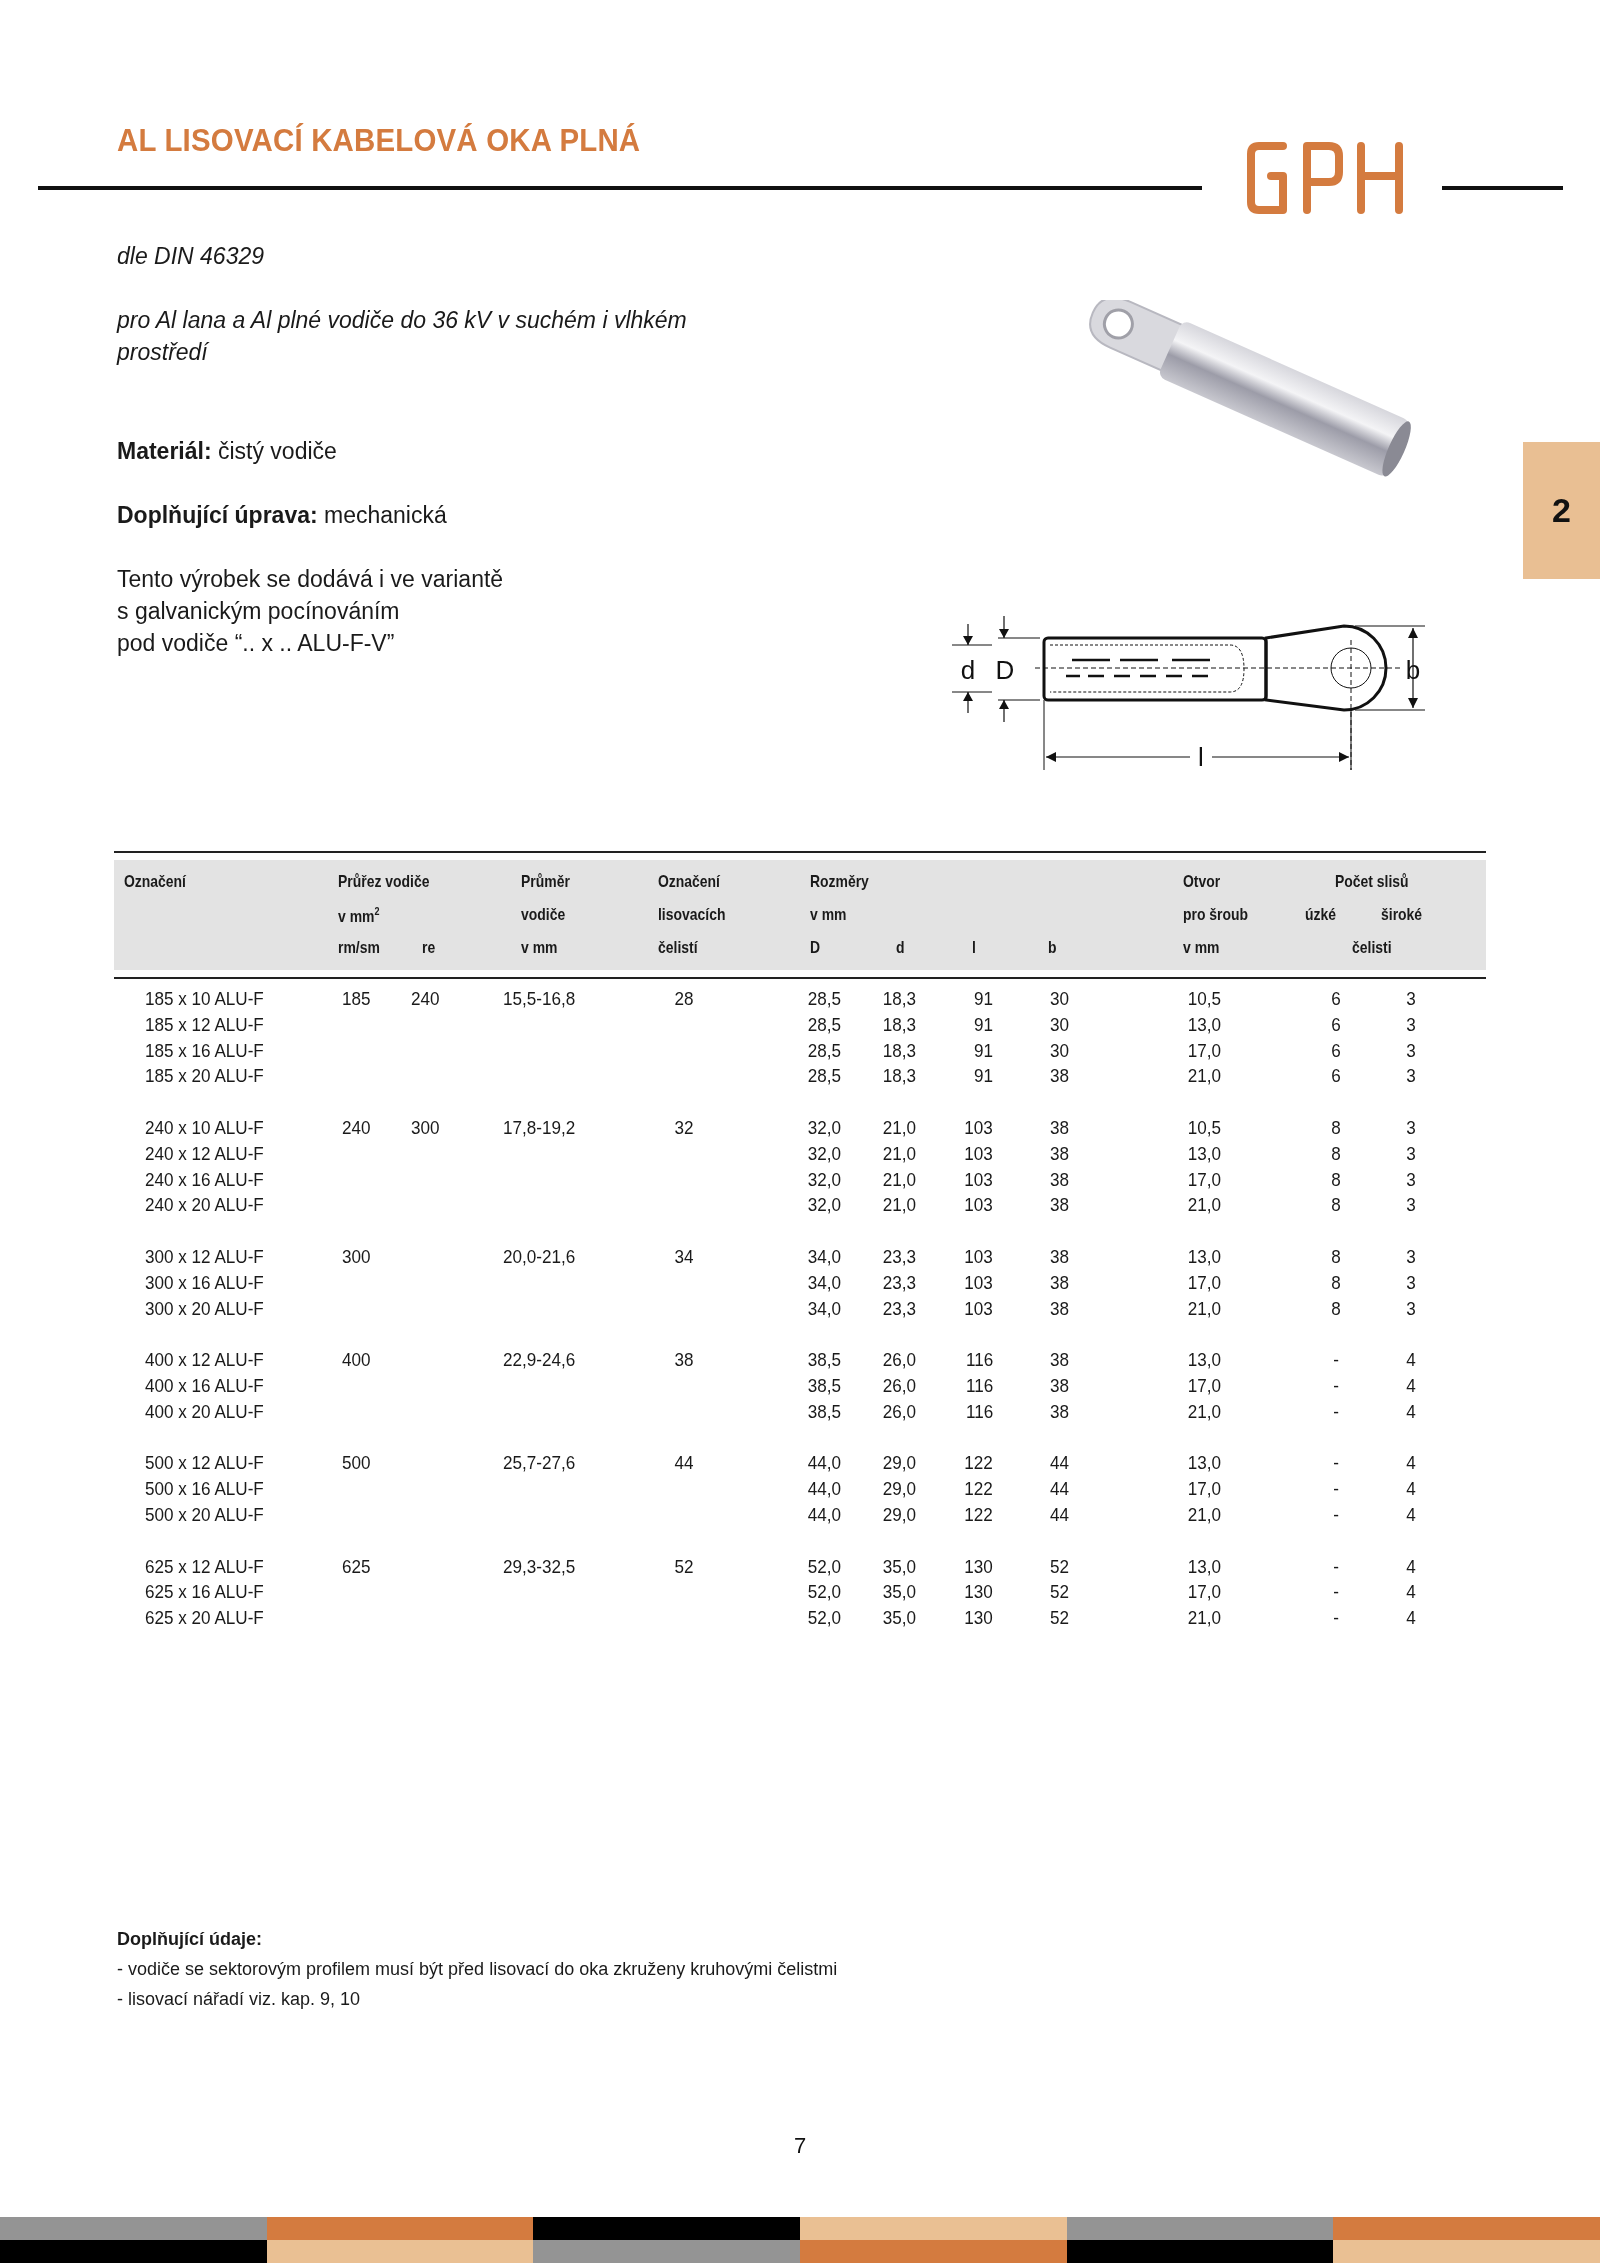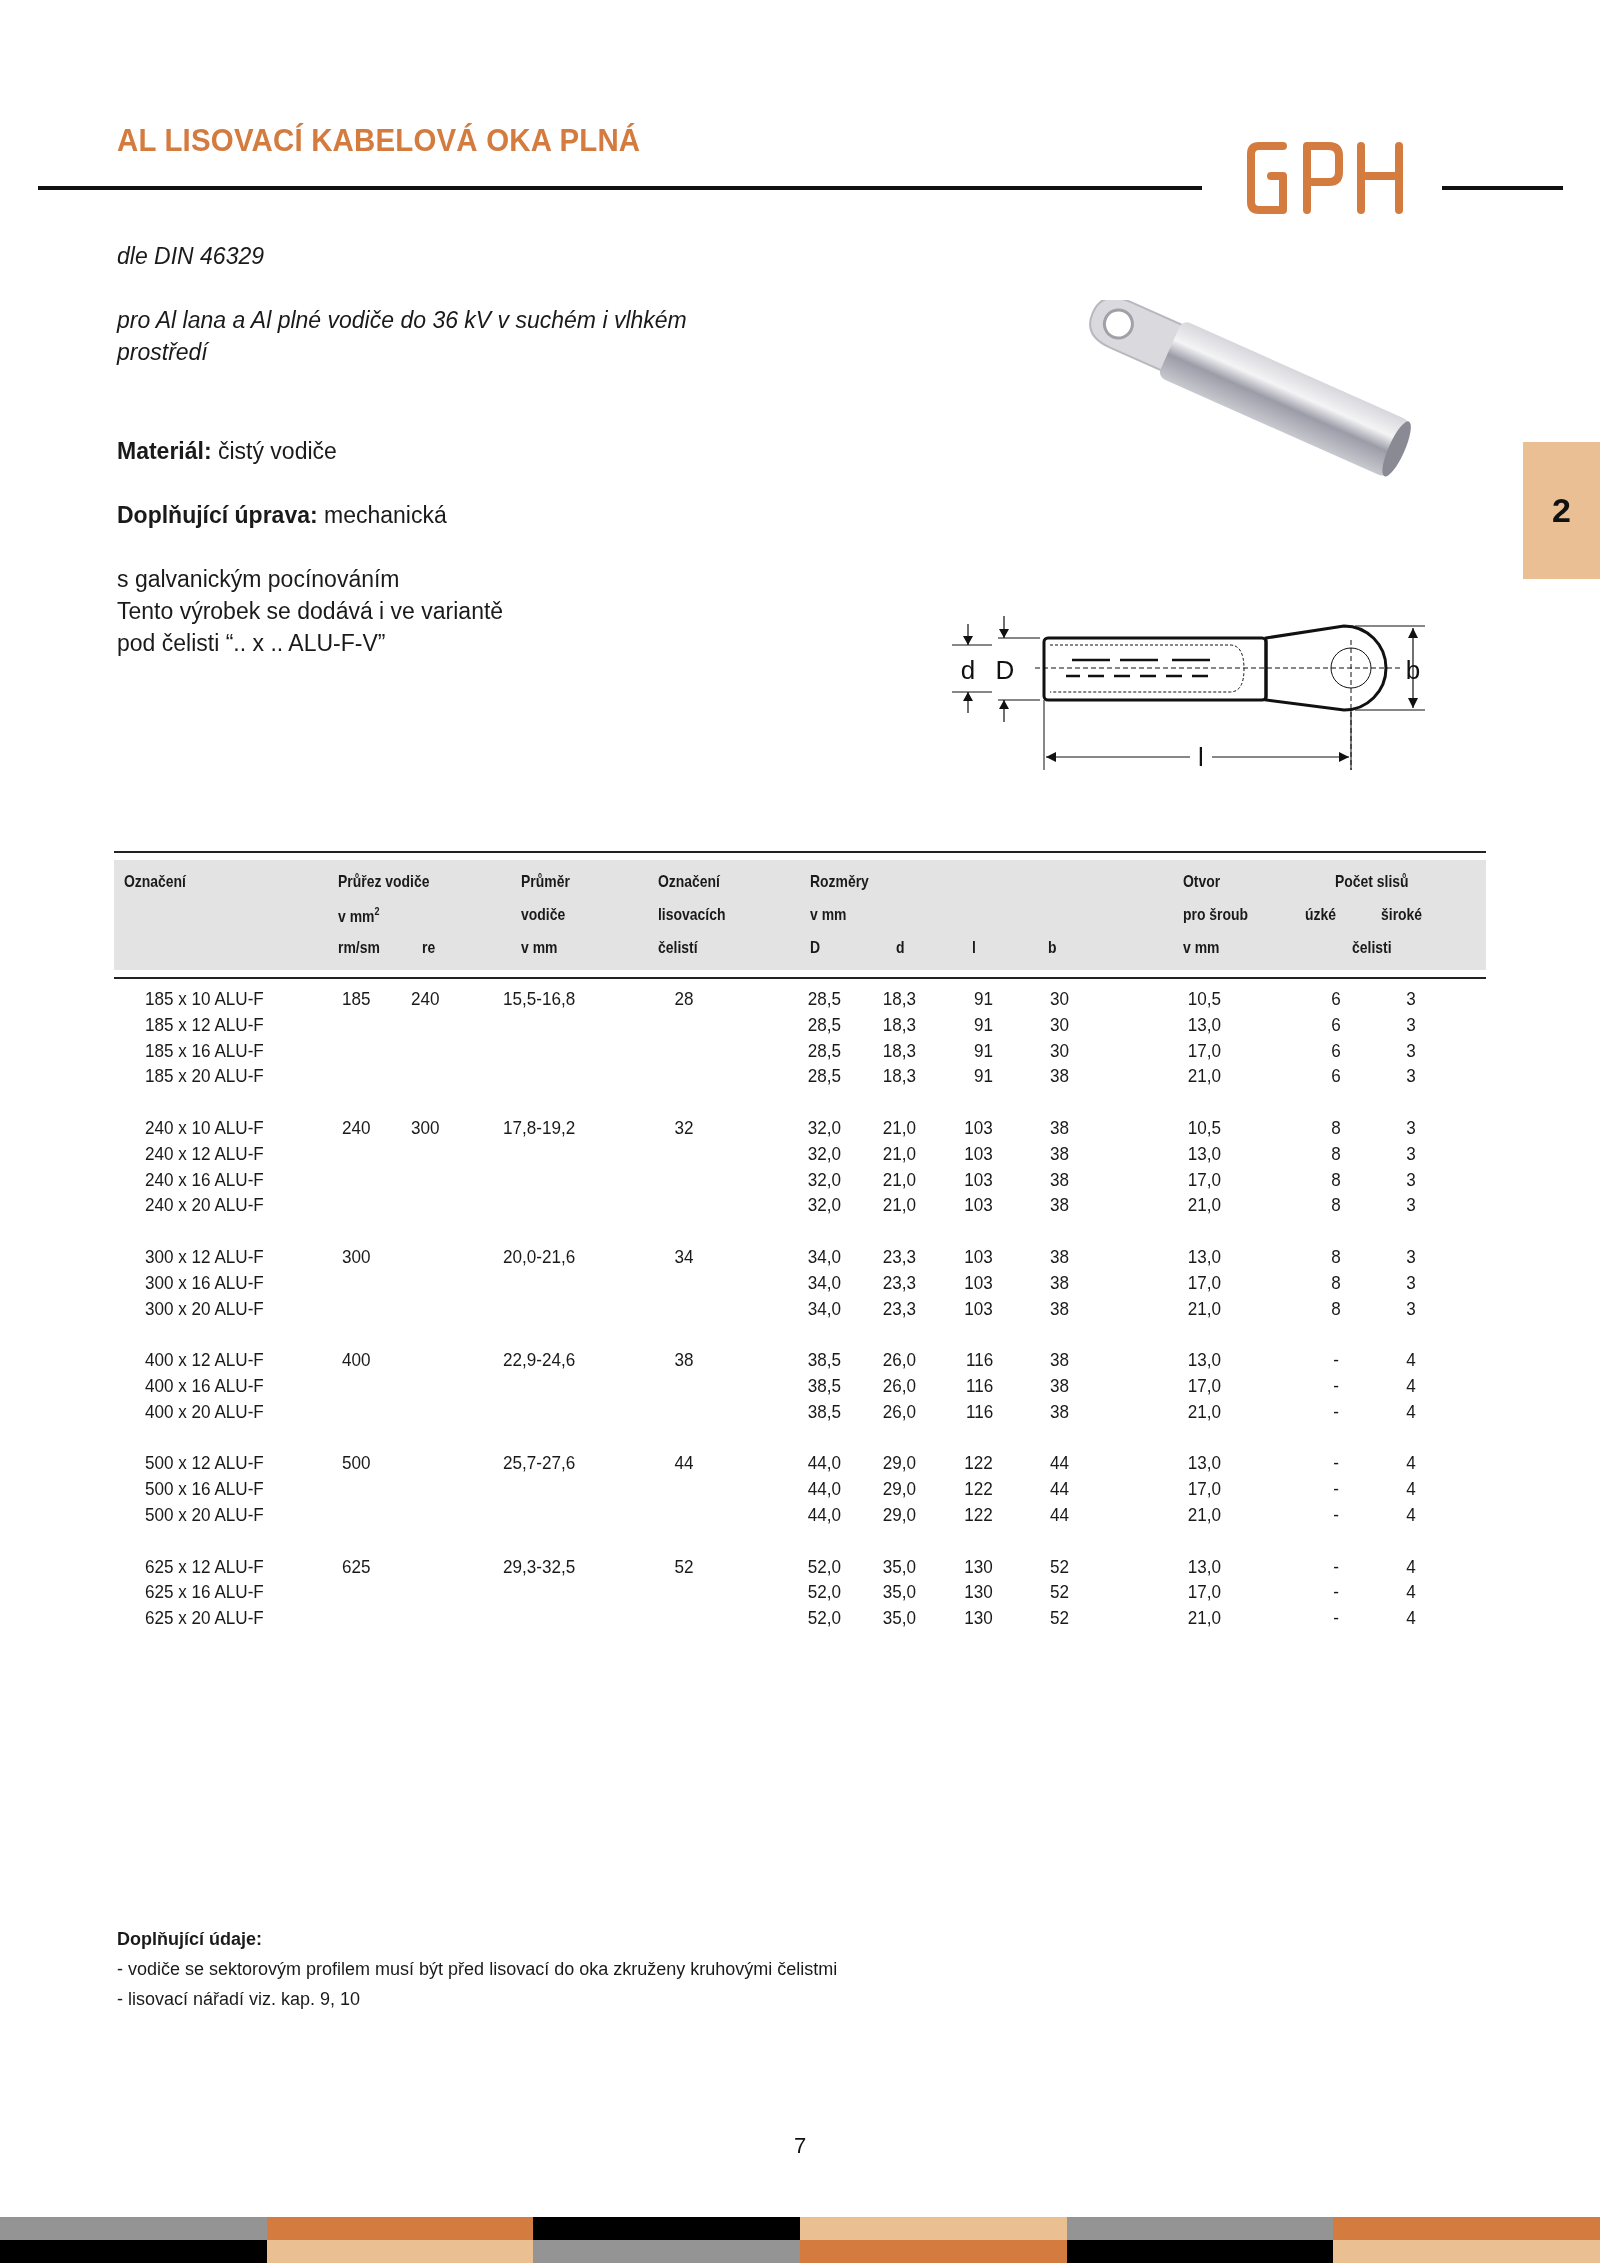--- a/index.html
+++ b/index.html
@@ -89,23 +89,23 @@
 <div class="abs intro it usage">pro Al lana a Al plné vodiče do 36 kV v suchém i vlhkém prostředí</div>
 <div class="abs intro material">
   <b>Materiál:</b>
   <span>čistý vodiče</span>
 </div>
 <div class="abs intro finish">
   <b>Doplňující úprava:</b>
   <span>mechanická</span>
 </div>
 <div class="abs intro variant">
+  <div>Tento výrobek se dodává i ve variantě</div>
   <div>s galvanickým pocínováním</div>
-  <div>Tento výrobek se dodává i ve variantě</div>
-  <div>pod čelisti “.. x .. ALU-F-V”</div>
+  <div>pod vodiče “.. x .. ALU-F-V”</div>
 </div>
 
 <svg class="abs photo" viewBox="0 0 360 200">
   <defs>
     <linearGradient id="barrel" x1="0" y1="0" x2="0" y2="1">
       <stop offset="0" stop-color="#d6d6dc"></stop>
       <stop offset="0.35" stop-color="#f4f4f6"></stop>
       <stop offset="0.6" stop-color="#9c9ca8"></stop>
       <stop offset="1" stop-color="#c8c8cf"></stop>
     </linearGradient>

